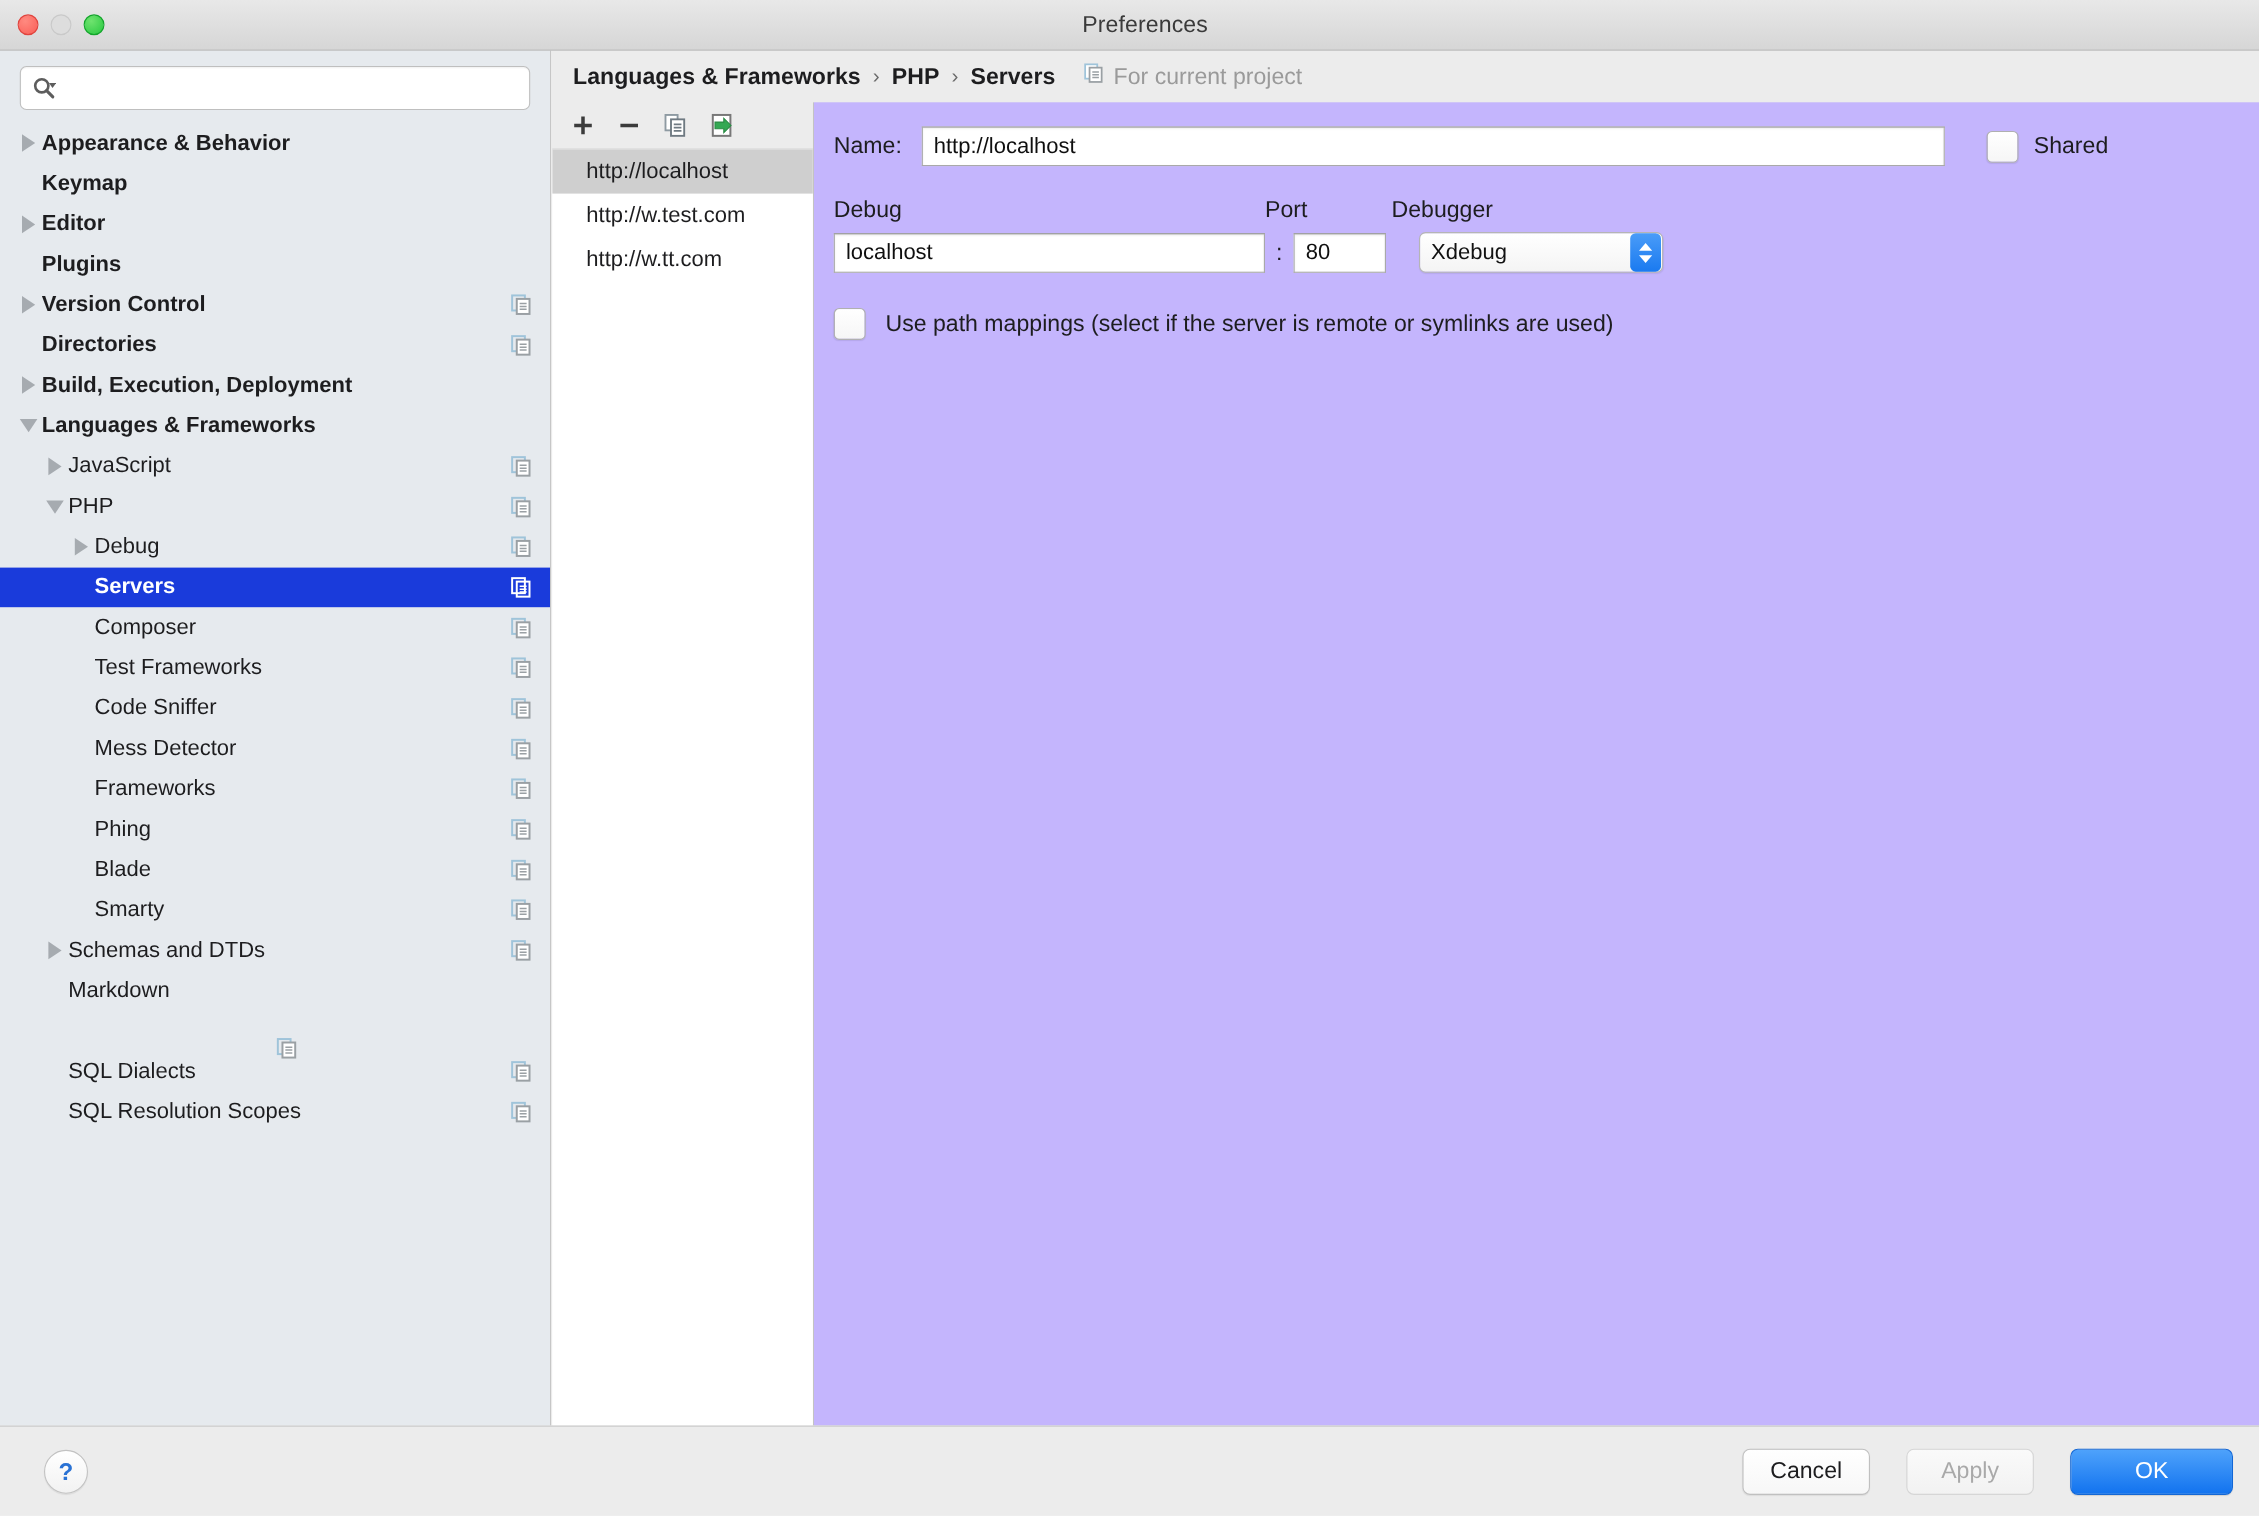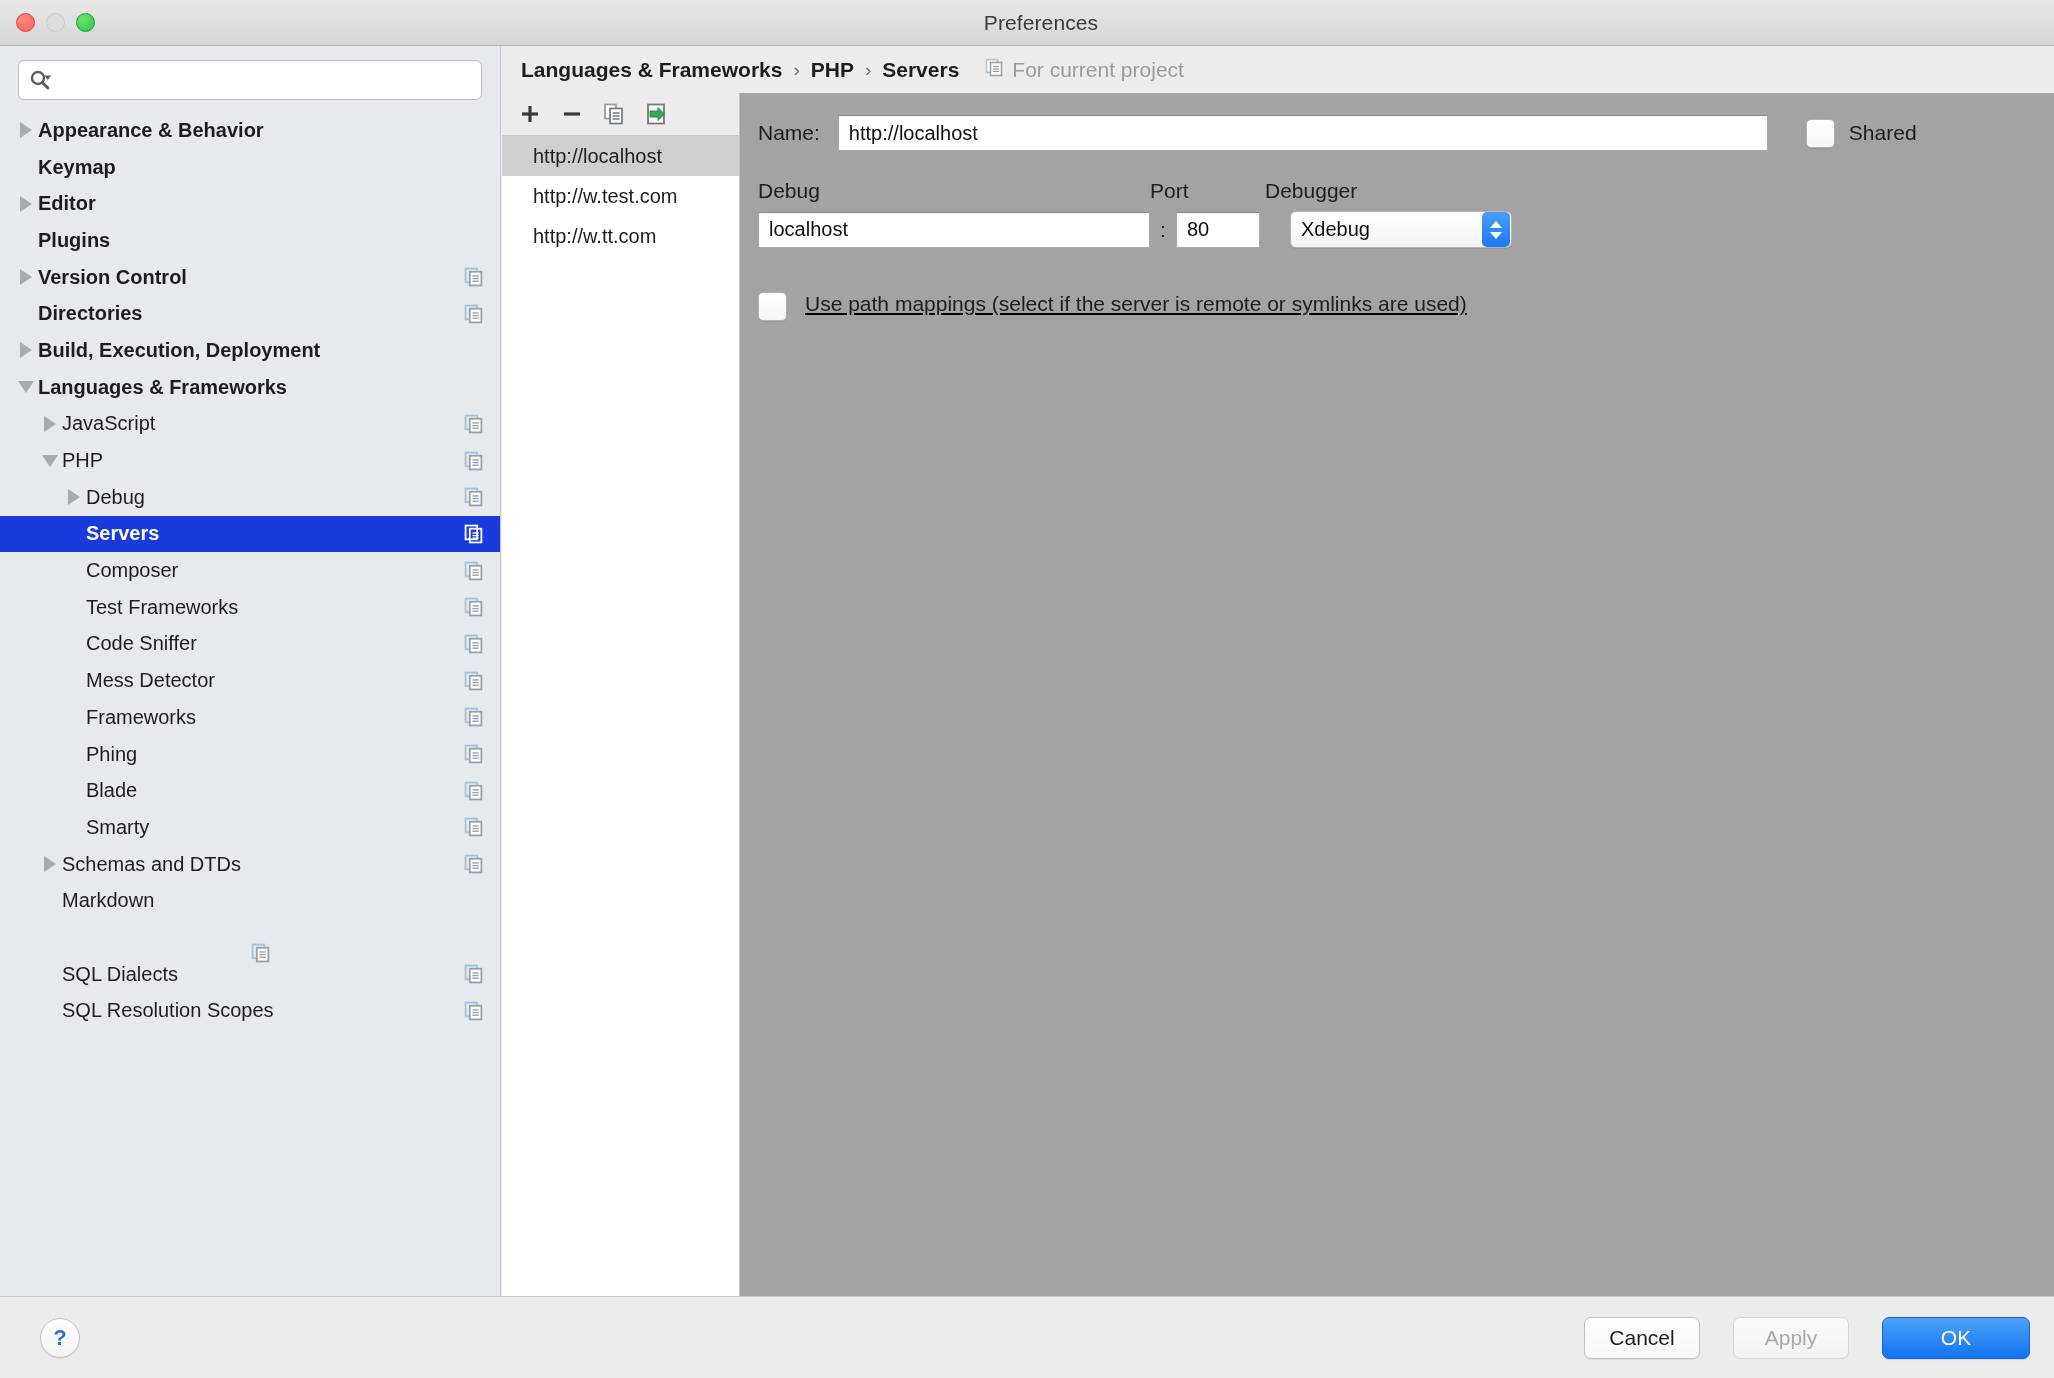--- a/index.html
+++ b/index.html
@@ -231,21 +231,21 @@
     padding-left: 31px;
     font-size: 20px;
     color: #1d1d1f;
     box-sizing: border-box;
   }
   .server-item.selected { background: #cfcfcf; }
 
   
   .form-pane {
     flex: 1 1 auto;
-    background: #a3a3a3;
+    background: #c4b5fd;
     padding: 22px 24px 0 18px;
     min-width: 0;
     box-sizing: border-box;
   }
   .row { display: flex; align-items: center; }
   .row-name { gap: 0; }
   .lbl {
     font-size: 21px;
     color: #1d1d1f;
   }
@@ -337,23 +337,23 @@
     justify-content: center;
     gap: 4px;
     flex: 0 0 auto;
   }
   .chev { width: 0; height: 0; }
   .chev.up   { border-left: 6px solid transparent; border-right: 6px solid transparent; border-bottom: 7px solid #ffffff; }
   .chev.down { border-left: 6px solid transparent; border-right: 6px solid transparent; border-top: 7px solid #ffffff; }
 
   .pathmap-row {
     display: flex;
-    margin-top: 44px;
+    align-items: center;
+    margin-top: 32px;
     gap: 18px;
-    text-decoration: underline;
   }
   .pathmap-label { font-size: 21px; color: #1d1d1f; }
 
   
   .footer {
     flex: 0 0 82px;
     height: 82px;
     background: #ececec;
     border-top: 1px solid #c9c9c9;
     display: flex;

